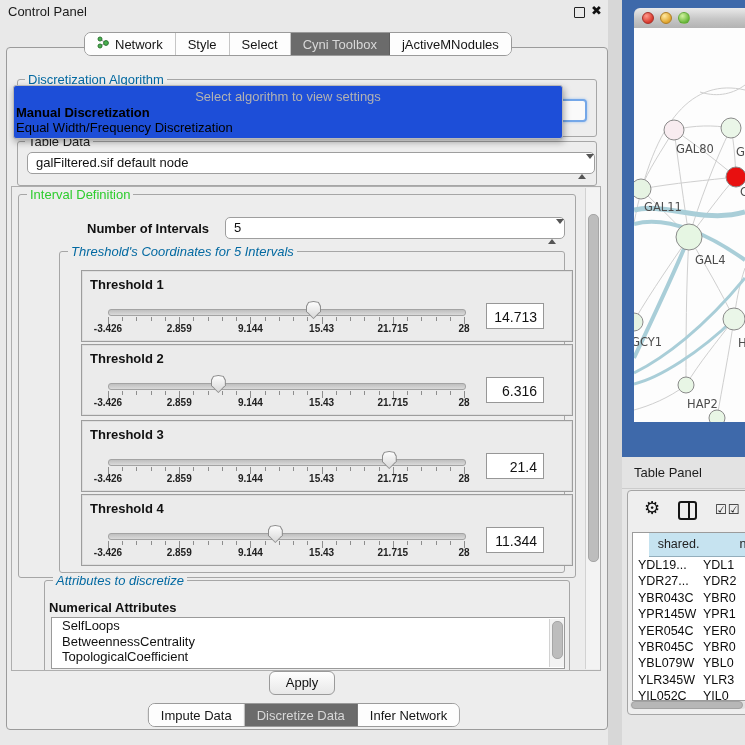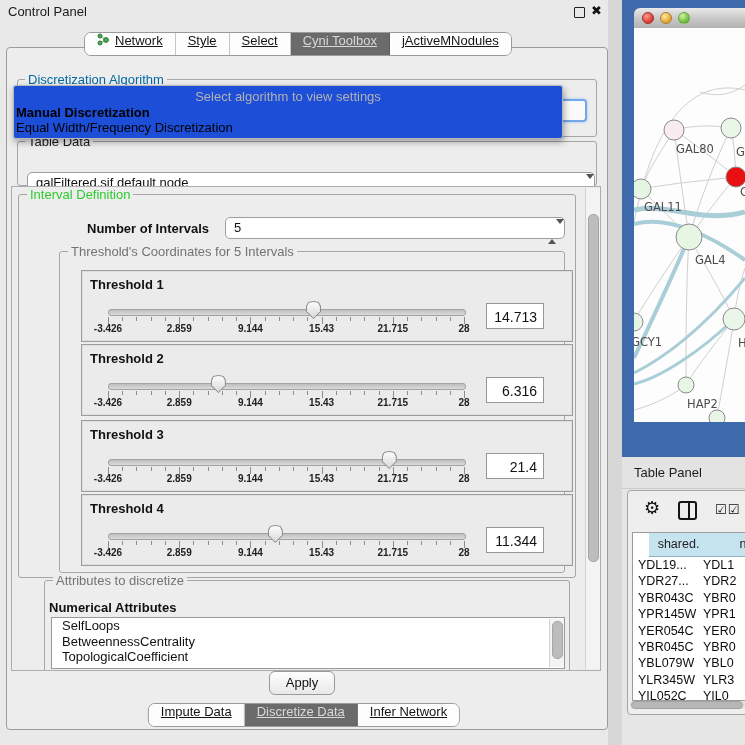--- a/index.html
+++ b/index.html
@@ -13,32 +13,32 @@
   #cp-titlebar{left:0;top:0;width:608px;height:22px;}
   #cp-title{left:8px;top:4px;font-size:13px;color:#1a1a1a;}
   #float-icon{left:574px;top:7px;width:9px;height:9px;border:1.5px solid #222;border-radius:1px;}
   #close-icon{left:591px;top:3px;font-size:13px;font-weight:bold;color:#111;}
 
   #main-card{left:6px;top:47px;width:600px;height:681px;background:#ededed;
              border:1px solid #9b9b9b;border-radius:4px;}
 
   
   .segbar{display:flex;background:#fff;border:1px solid #9a9a9a;border-radius:7px;overflow:hidden;height:22px;}
-  .seg{display:flex;gap:5px;padding:0 12px;font-size:13px;color:#151515;
-       border-right:1px solid #c6c6c6;background:#fdfdfd;cursor:default;white-space:nowrap;text-decoration:underline;}
+  .seg{display:flex;align-items:center;gap:5px;padding:0 12px;font-size:13px;color:#151515;
+       border-right:1px solid #c6c6c6;background:#fdfdfd;cursor:default;white-space:nowrap;}
   .seg:last-child{border-right:none;}
   .seg.sel{background:#6b6b6b;color:#d8d8d8;border-right-color:#5e5e5e;}
   #top-tabs{left:84px;top:32px;z-index:20;}
   #bottom-tabs{left:50%;transform:translateX(-50%);top:703px;z-index:20;}
 
   
   .group{border:1px solid #a6a6a6;border-radius:3px;}
   .group-label{position:absolute;background:#ededed;padding:0 3px;font-size:13px;line-height:14px;z-index:2;white-space:nowrap;}
   .glabel-green{color:#2ecc2e;}
-  .glabel-blue{color:#737373;}
+  .glabel-blue{color:#0369a1;font-style:italic;}
 
   
   .combo{background:#fff;border:1px solid #9e9e9e;border-radius:5px;position:absolute;
          font-size:13px;line-height:20px;padding-left:8px;color:#111;}
   .stepper{position:absolute;right:7px;top:4px;width:9px;}
   .stepper .up{width:0;height:0;border-left:4px solid transparent;border-right:4px solid transparent;
                border-bottom:5px solid #555;margin-bottom:3px;}
   .stepper .dn{width:0;height:0;border-left:4px solid transparent;border-right:4px solid transparent;
                border-top:5px solid #555;}
 
@@ -130,21 +130,21 @@
     <div id="focused-combo" class="abs"></div>
 
     <div id="algo-popup" class="abs">
       <div id="algo-hint">Select algorithm to view settings</div>
     <div class="algo-item b" style="top: 19px; text-align: center;">Manual Discretization</div>
         <div class="algo-item" style="top: 34px;">Equal Width/Frequency Discretization</div>
       </div>
 
     <div class="group abs" style="left:10px;top:93px;width:578px;height:43px;"></div>
     <div class="group-label" style="left:18px;top:87px;color:#1a1a1a;">Table Data</div>
-    <div class="combo" style="left:20px;top:104px;width:558px;height:20px;box-sizing:content-box;margin-top:20px;">
+    <div class="combo" style="left:20px;top:104px;width:558px;height:20px;box-sizing:content-box;">
       <span>galFiltered.sif default node</span>
       <span class="stepper"><span class="up"></span><span class="dn"></span></span>
     </div>
 
     <div id="scrollpane" class="abs">
 
       <div class="group abs" style="left:6px;top:7px;width:556px;height:382px;">
         <div class="group-label glabel-green" style="left:8px;top:-7px;">Interval Definition</div>
         <div class="abs" style="left:68px;top:26px;font-weight:bold;">Number of Intervals</div>
         <div class="combo" style="left:206px;top:22px;width:330px;height:20px;">

